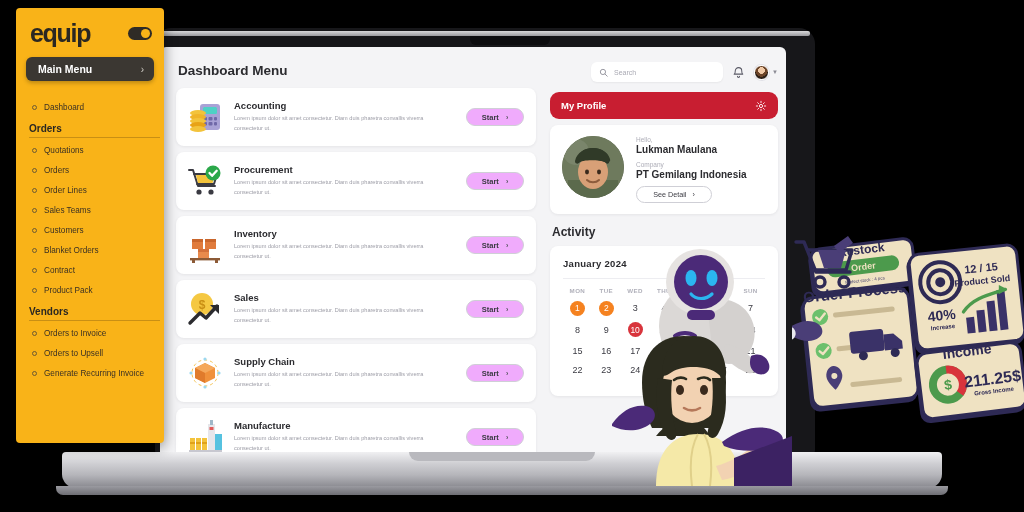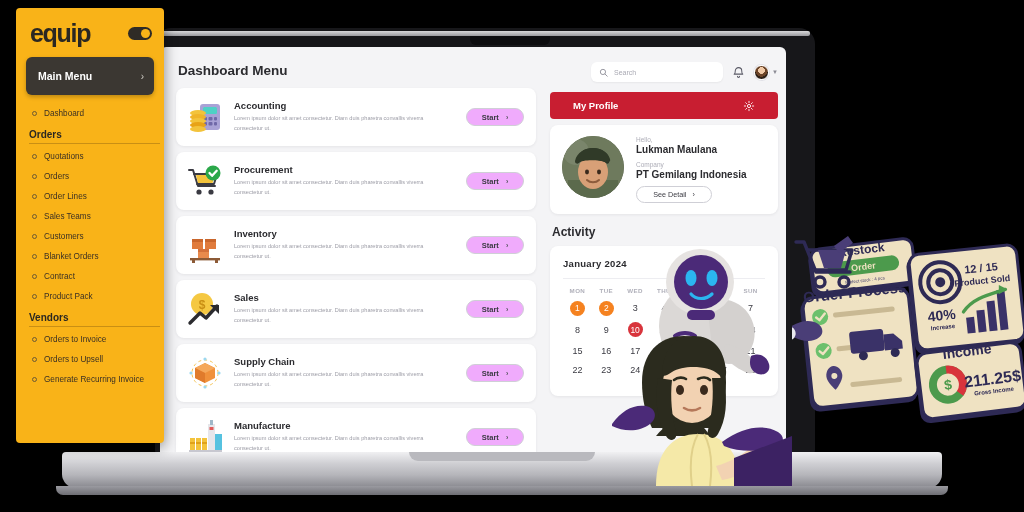--- a/index.html
+++ b/index.html
@@ -27,21 +27,21 @@
   }
   .toggle {
     width: 24px; height: 13px; border-radius: 7px; background: #2F2B26;
     position: relative; flex: none;
   }
   .toggle::after {
     content:''; position:absolute; right:2px; top:2px;
     width:9px; height:9px; border-radius:50%; background:#F9B318;
   }
   .mainmenu {
-    margin: 3px 10px 8px 10px; height: 38px;
+    margin: 3px 10px 16px 10px; height: 24px;
     background: #3B3732; border-radius: 6px;
     display:flex; align-items:center; justify-content:space-between;
     padding: 0 10px 0 12px;
     box-shadow: 0 2px 4px rgba(0,0,0,.25);
   }
   .mainmenu span:first-child { color:#fff; font-size:10.5px; font-weight:700; }
   .mainmenu .chev { color:#cfcbc5; font-size:10px; }
 
   .sb-item {
     display:flex; align-items:center; gap:7px;
@@ -126,23 +126,23 @@
   .bell { width:13px; height:13px; flex:none; }
   .avatar-wrap { display:flex; align-items:center; gap:3px; }
   .avatar {
     width:15px; height:15px; border-radius:50%;
     background: radial-gradient(circle at 50% 34%, #f0c9a6 0 30%, #6b4428 31% 58%, #2e2118 59% 100%);
     border:1.5px solid #fff; box-shadow:0 0 0 1px #e2e2e8;
   }
   .caret { font-size:6px; color:#8b8b95; }
 
   .profile-banner {
-    height: 27px; background:#C81E31; border-radius: 4px;
+    height: 27px; background:#C81E31; border-radius: 9px;
     display:flex; align-items:center; justify-content:space-between;
-    padding: 0 23px; margin-bottom: 6px; text-align: center;
+    padding: 0 11px; margin-bottom: 6px; text-align: center;
   }
   .profile-banner .t { color:#fff; font-size:9.5px; font-weight:700; }
 
   .profile-card {
     background:#fff; border-radius: 8px; padding: 11px 12px;
     display:flex; gap: 12px; align-items:flex-start;
     box-shadow: 0 1px 3px rgba(30,30,40,.07);
   }
   .face {
     width: 62px; height: 62px; border-radius: 50%; flex:none; overflow:hidden; position:relative;

